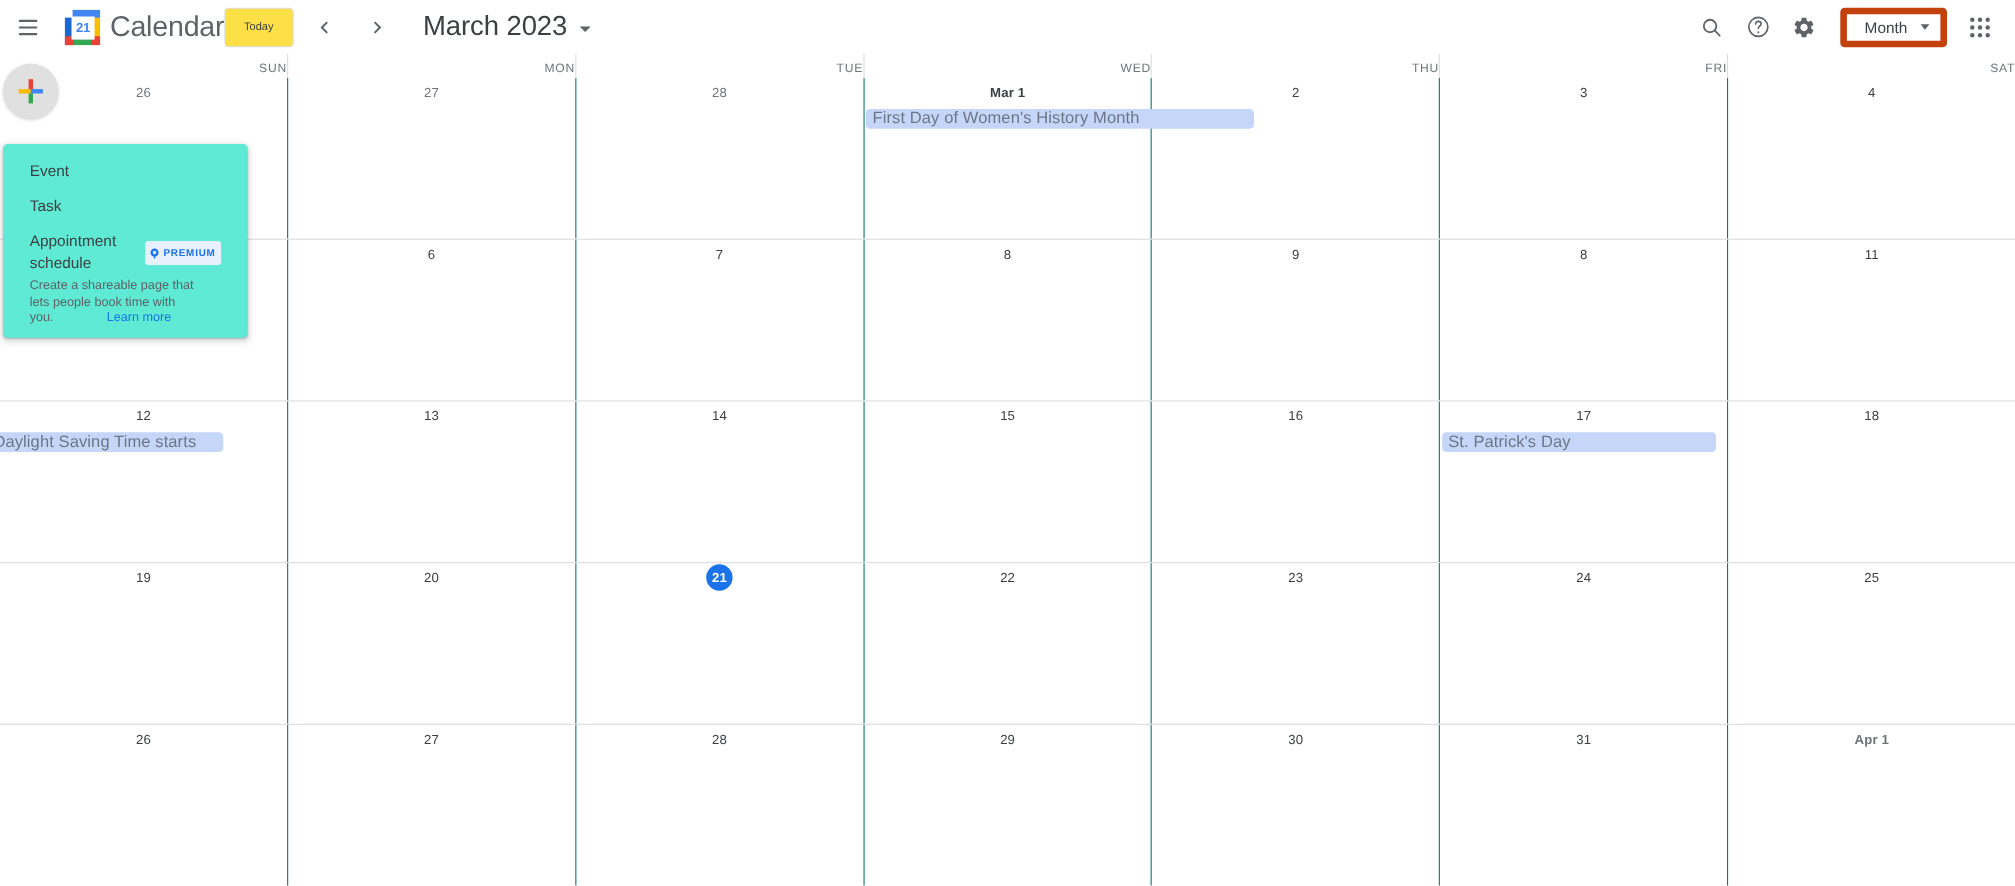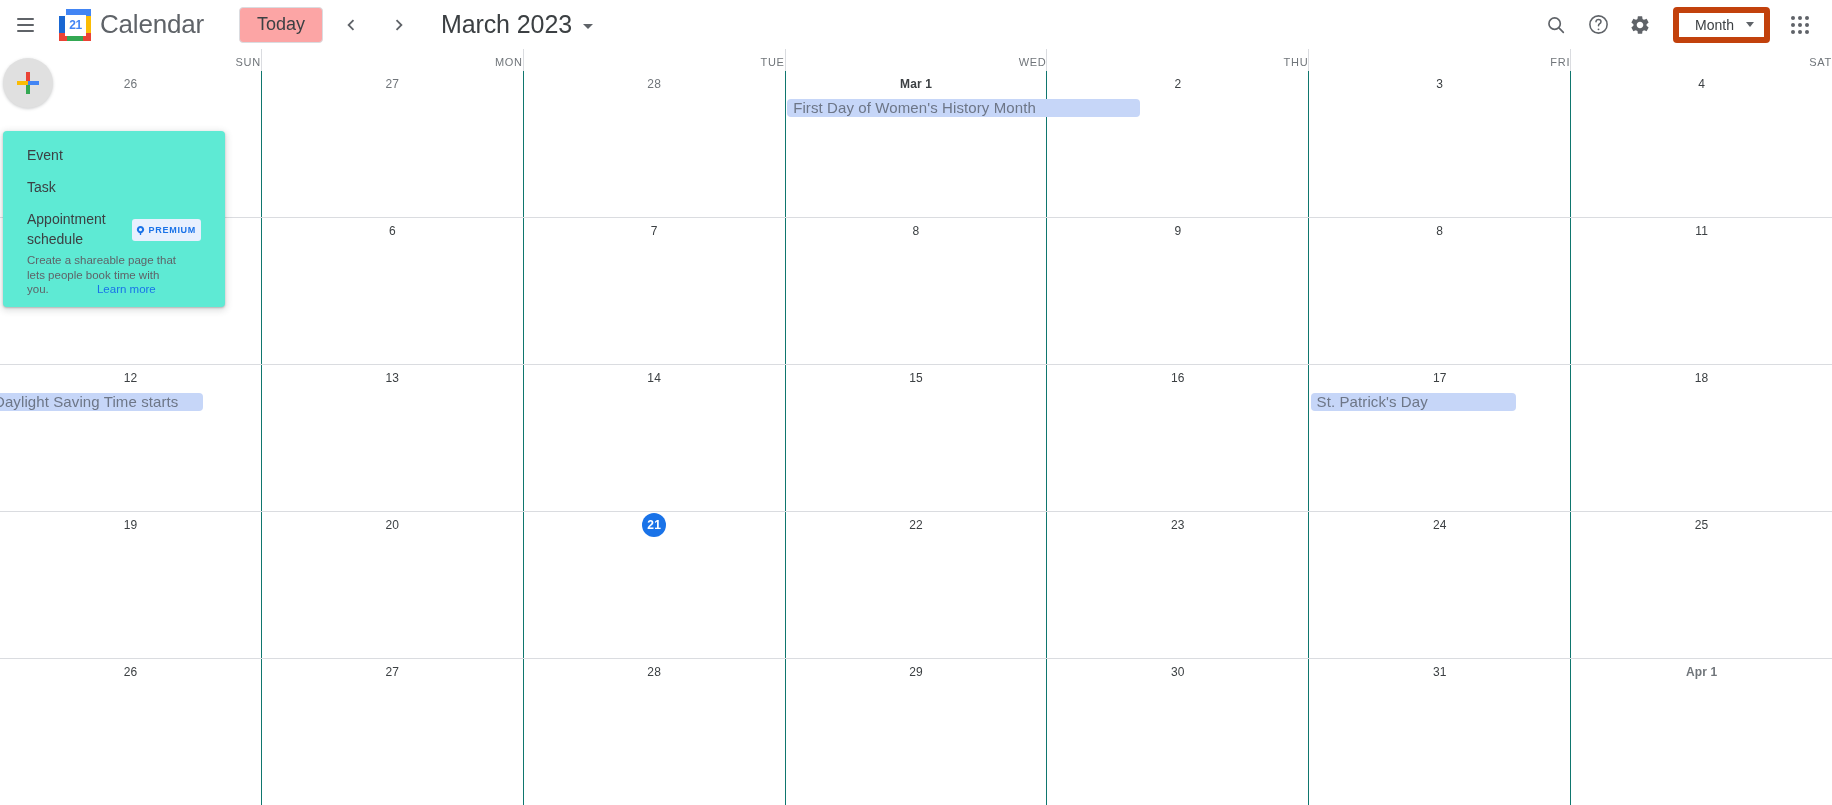--- a/index.html
+++ b/index.html
@@ -67,27 +67,26 @@
 
   .brand {
     margin-left: 9px;
     font-size: 26px;
     color: #5f6368;
     letter-spacing: -0.2px;
     white-space: nowrap;
   }
 
   .today-btn {
-    margin-left: 35px;
     height: 36px;
     padding: 0 17px;
     border: 1px solid #dadce0;
     border-radius: 4px;
-    background: #fca5a5;
-    font-size: 18px;
+    background: #fde047;
+    font-size: 10px;
     color: #3c4043;
     cursor: pointer;
     font-family: "Liberation Sans", sans-serif;
     display: flex; align-items: center;
   }
 
   .navarrow {
     width: 40px; height: 40px;
     margin-left: 8px;
     display: flex; align-items: center; justify-content: center;
@@ -474,21 +473,21 @@
         <div class="daycell">
           <div class="daynum">16</div>
         </div>
         <div class="daycell">
           <div class="daynum">17</div>
         </div>
         <div class="daycell">
           <div class="daynum">18</div>
         </div>
         <div class="ev" style="left: -12px; width: 214.606px; top: 28px; background: rgb(198, 214, 248); color: rgb(109, 118, 135);">Daylight Saving Time starts</div>
-        <div class="ev" style="left: 1310.57px; width: 205px; top: 28px; background: rgb(198, 214, 248); color: rgb(109, 118, 135);">St. Patrick's Day</div>
+        <div class="ev" style="left: 1310.57px; width: 249px; top: 28px; background: rgb(198, 214, 248); color: rgb(109, 118, 135);">St. Patrick's Day</div>
       </div>
       <div class="week">
         <div class="daycell">
           <div class="daynum">19</div>
         </div>
         <div class="daycell">
           <div class="daynum">20</div>
         </div>
         <div class="daycell">
           <div class="daynum"><span class="today-pill">21</span></div>

